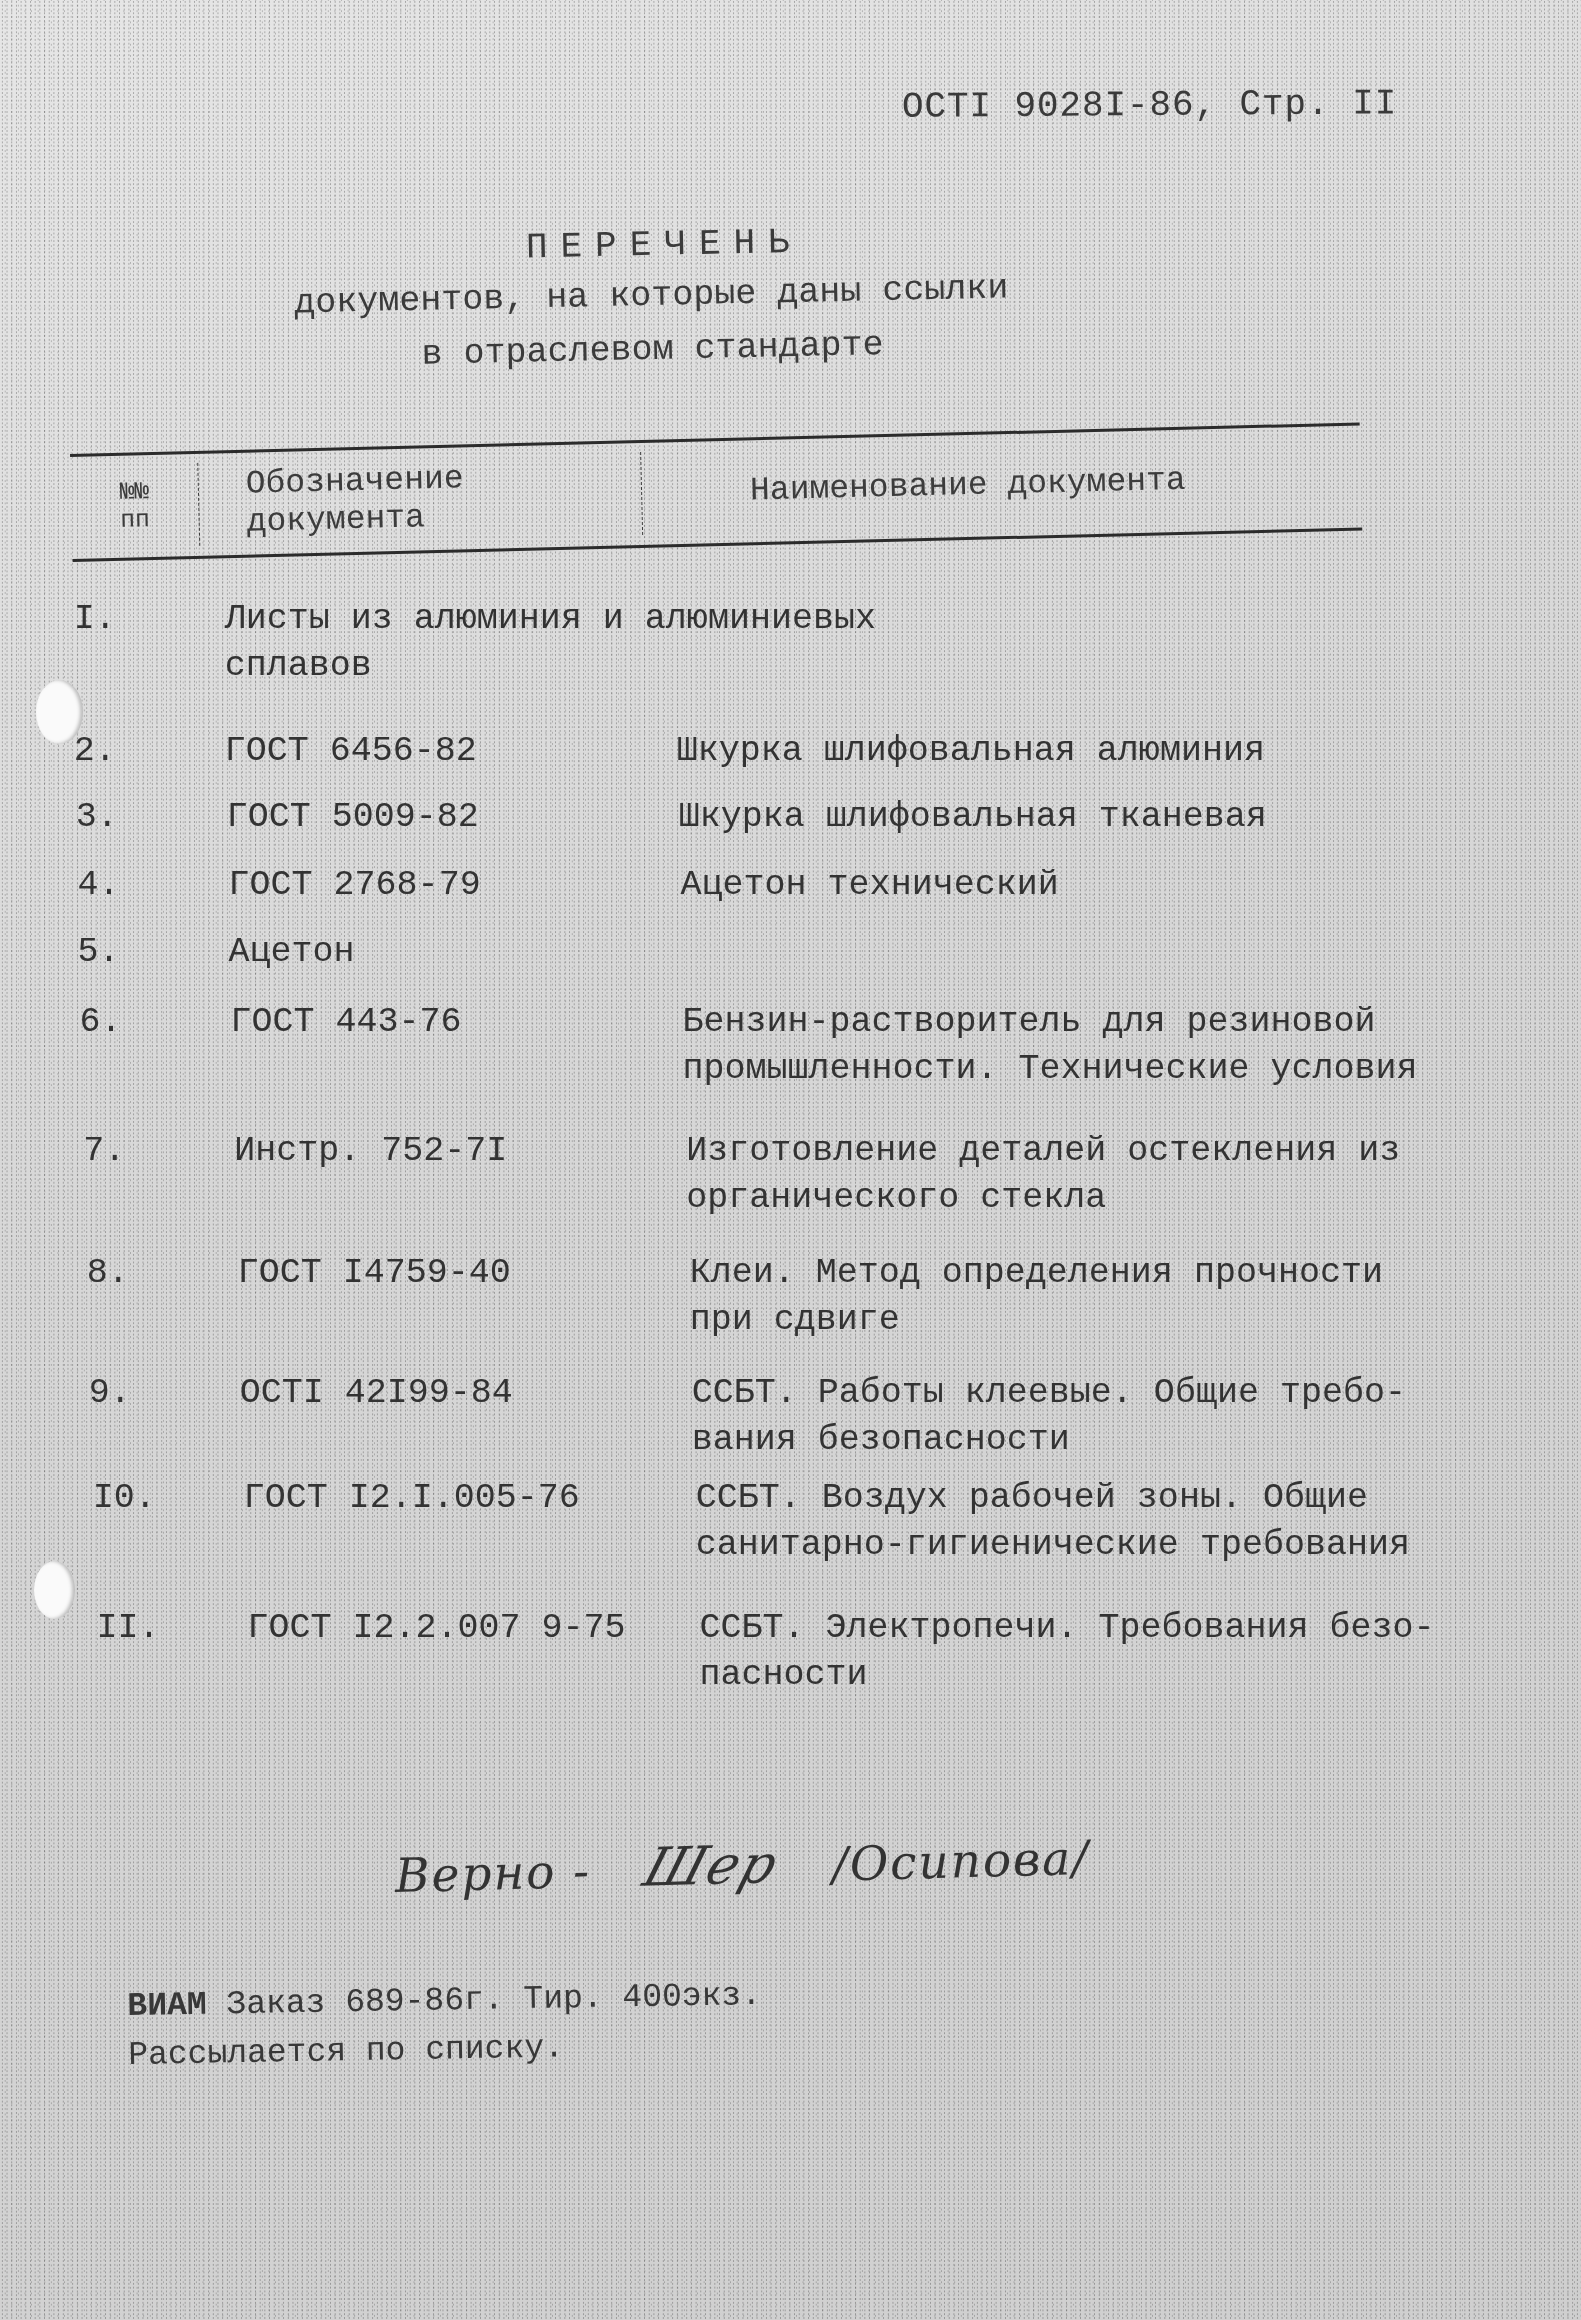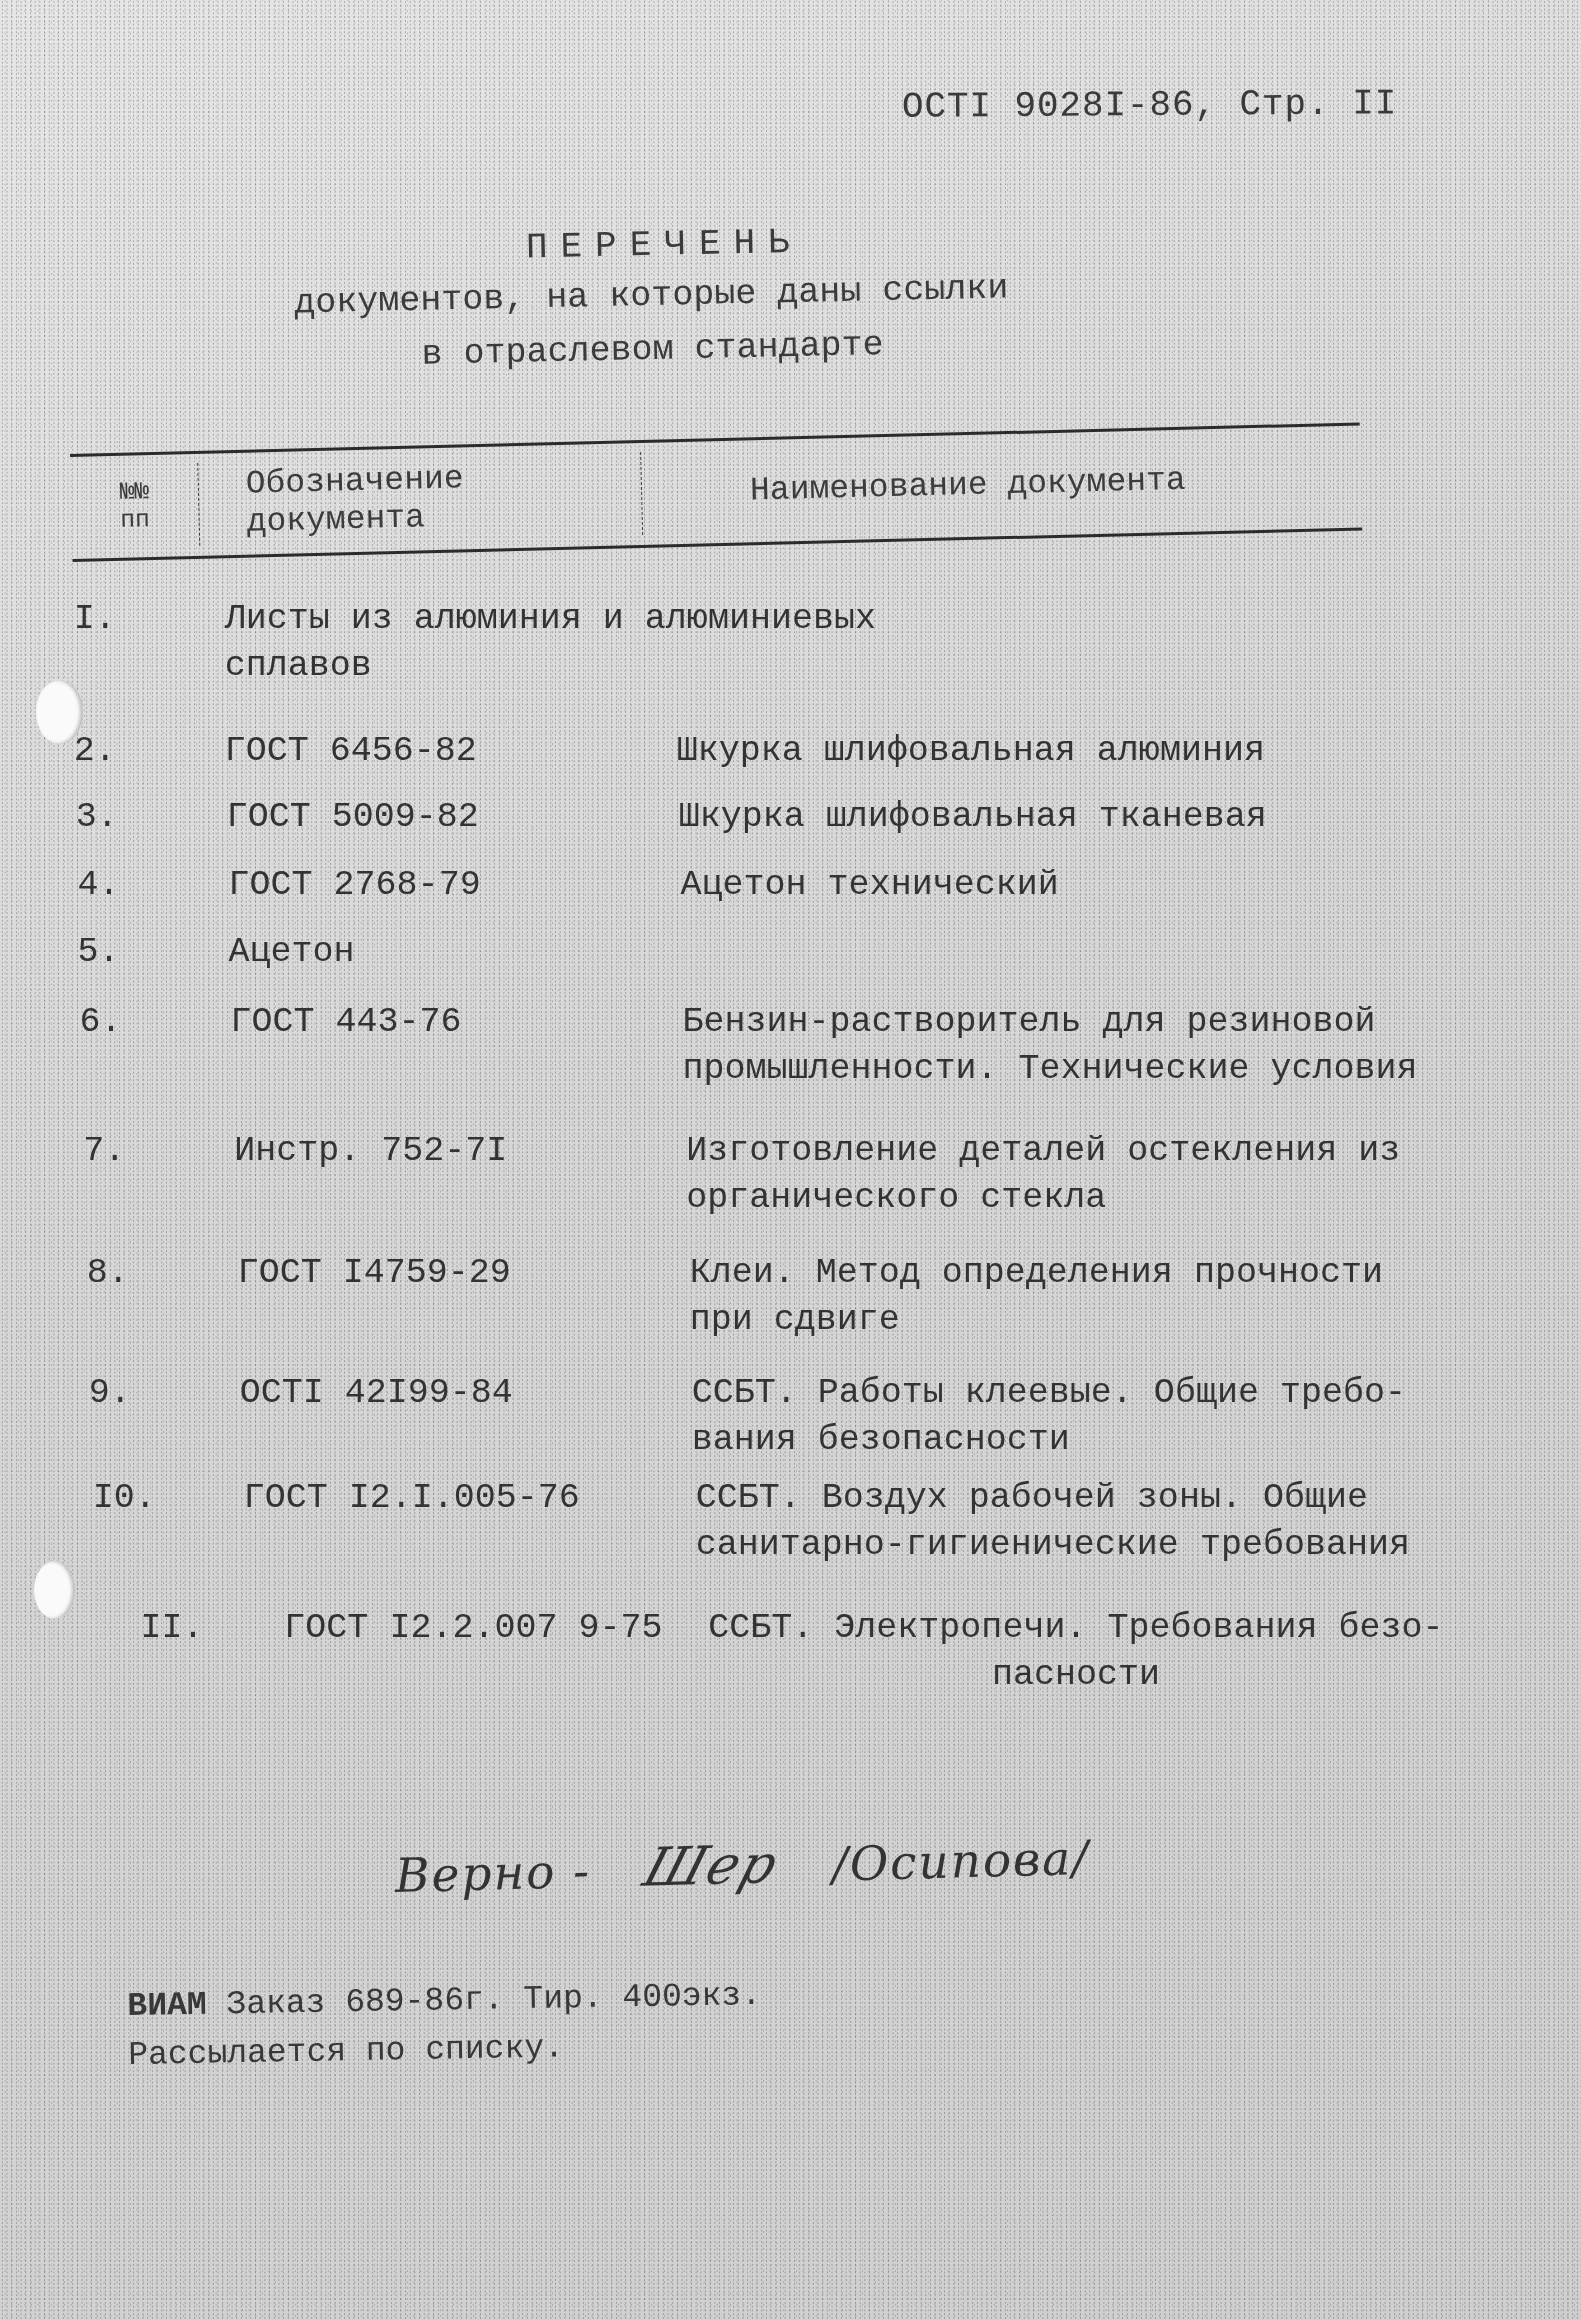--- a/index.html
+++ b/index.html
@@ -227,37 +227,37 @@
 промышленности. Технические условия</div>
     </div>
     <div class="row" style="top:532px; left:9.4px;">
       <div class="r-num">7.</div>
       <div class="r-code">Инстр. 752-7I</div>
       <div class="r-name">Изготовление деталей остекления из
 органического стекла</div>
     </div>
     <div class="row" style="top:654px; left:13px;">
       <div class="r-num">8.</div>
-      <div class="r-code">ГОСТ I4759-29</div>
+      <div class="r-code">ГОСТ I4759-40</div>
       <div class="r-name">Клеи. Метод определения прочности
 при сдвиге</div>
     </div>
     <div class="row" style="top:774px; left:15px;">
       <div class="r-num">9.</div>
       <div class="r-code">ОСТI 42I99-84</div>
       <div class="r-name">ССБТ. Работы клеевые. Общие требо-
 вания безопасности</div>
     </div>
     <div class="row" style="top:879px; left:19px;">
       <div class="r-num">I0.</div>
       <div class="r-code">ГОСТ I2.I.005-76</div>
       <div class="r-name">ССБТ. Воздух рабочей зоны. Общие
 санитарно-гигиенические требования</div>
     </div>
-    <div class="row" style="top:1009px; left:22.6px;text-align:center;">
+    <div class="row" style="top:1009px; left:22.6px;">
       <div class="r-num">II.</div>
       <div class="r-code">ГОСТ I2.2.007 9-75</div>
       <div class="r-name">ССБТ. Электропечи. Требования безо-
 пасности</div>
     </div>
   </div>
 
   <div class="signature">
     <span>Верно -</span>
     <span class="scrawl">Шер</span>

